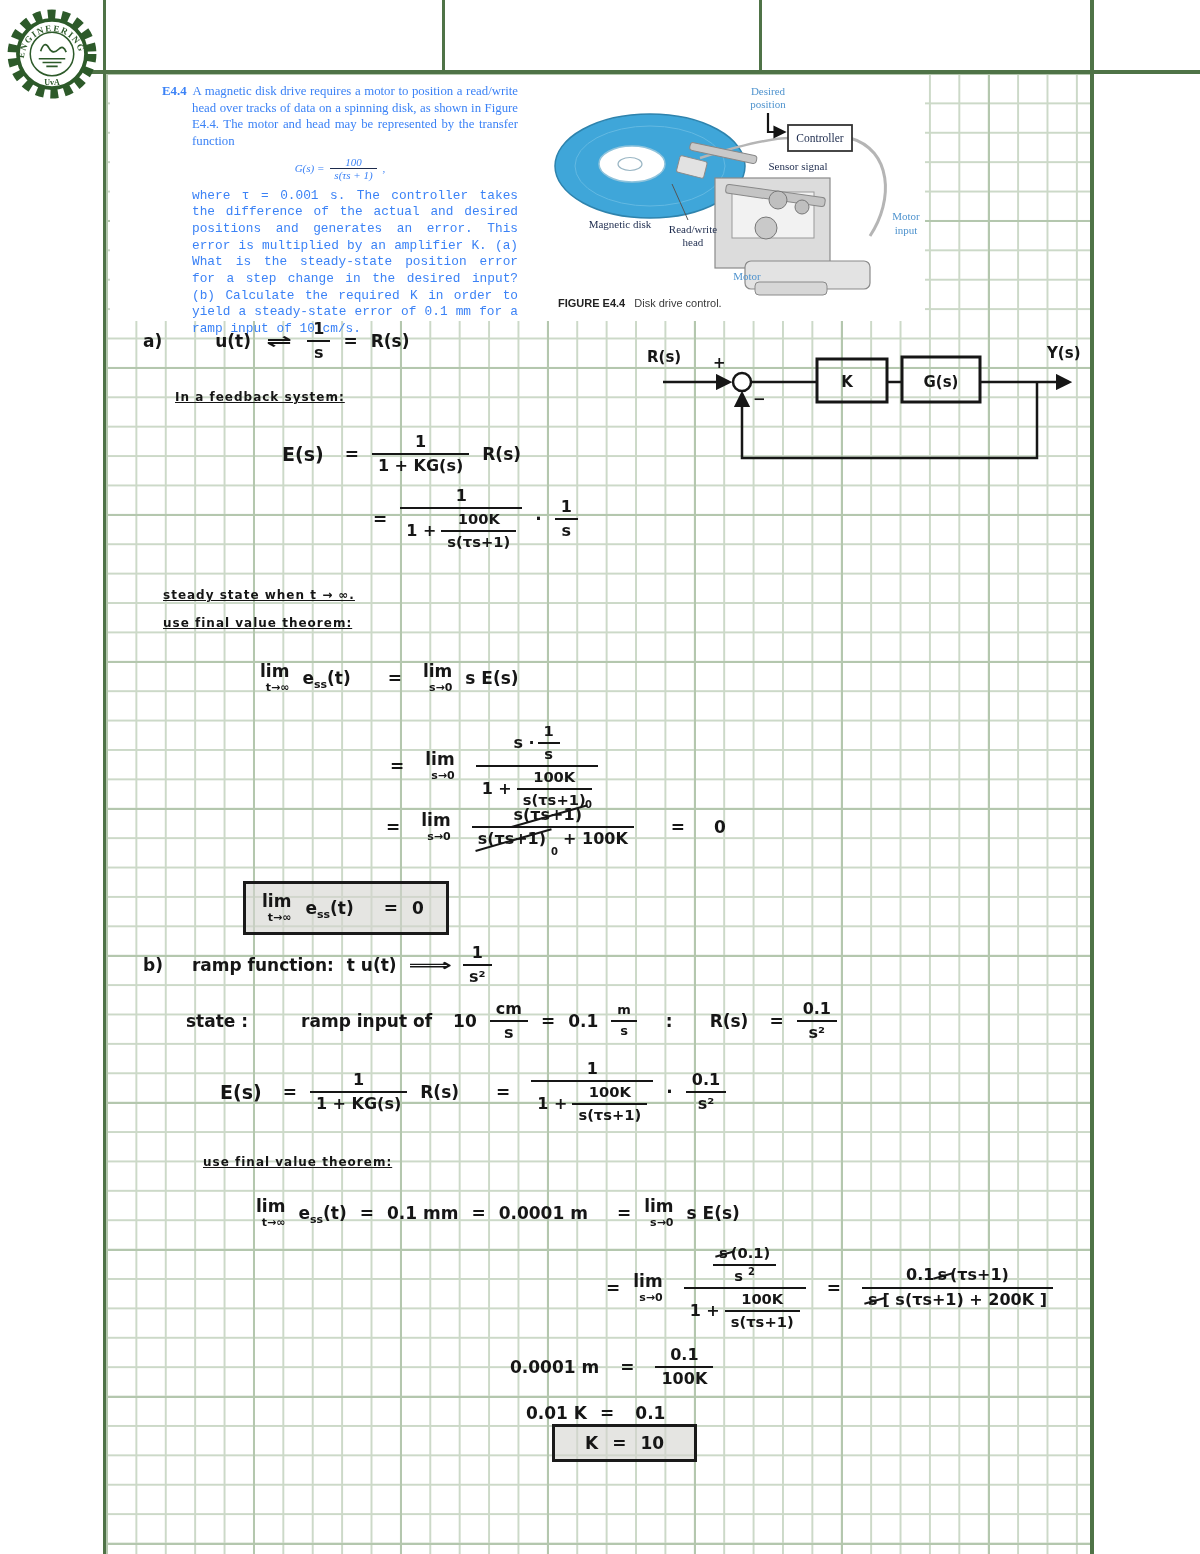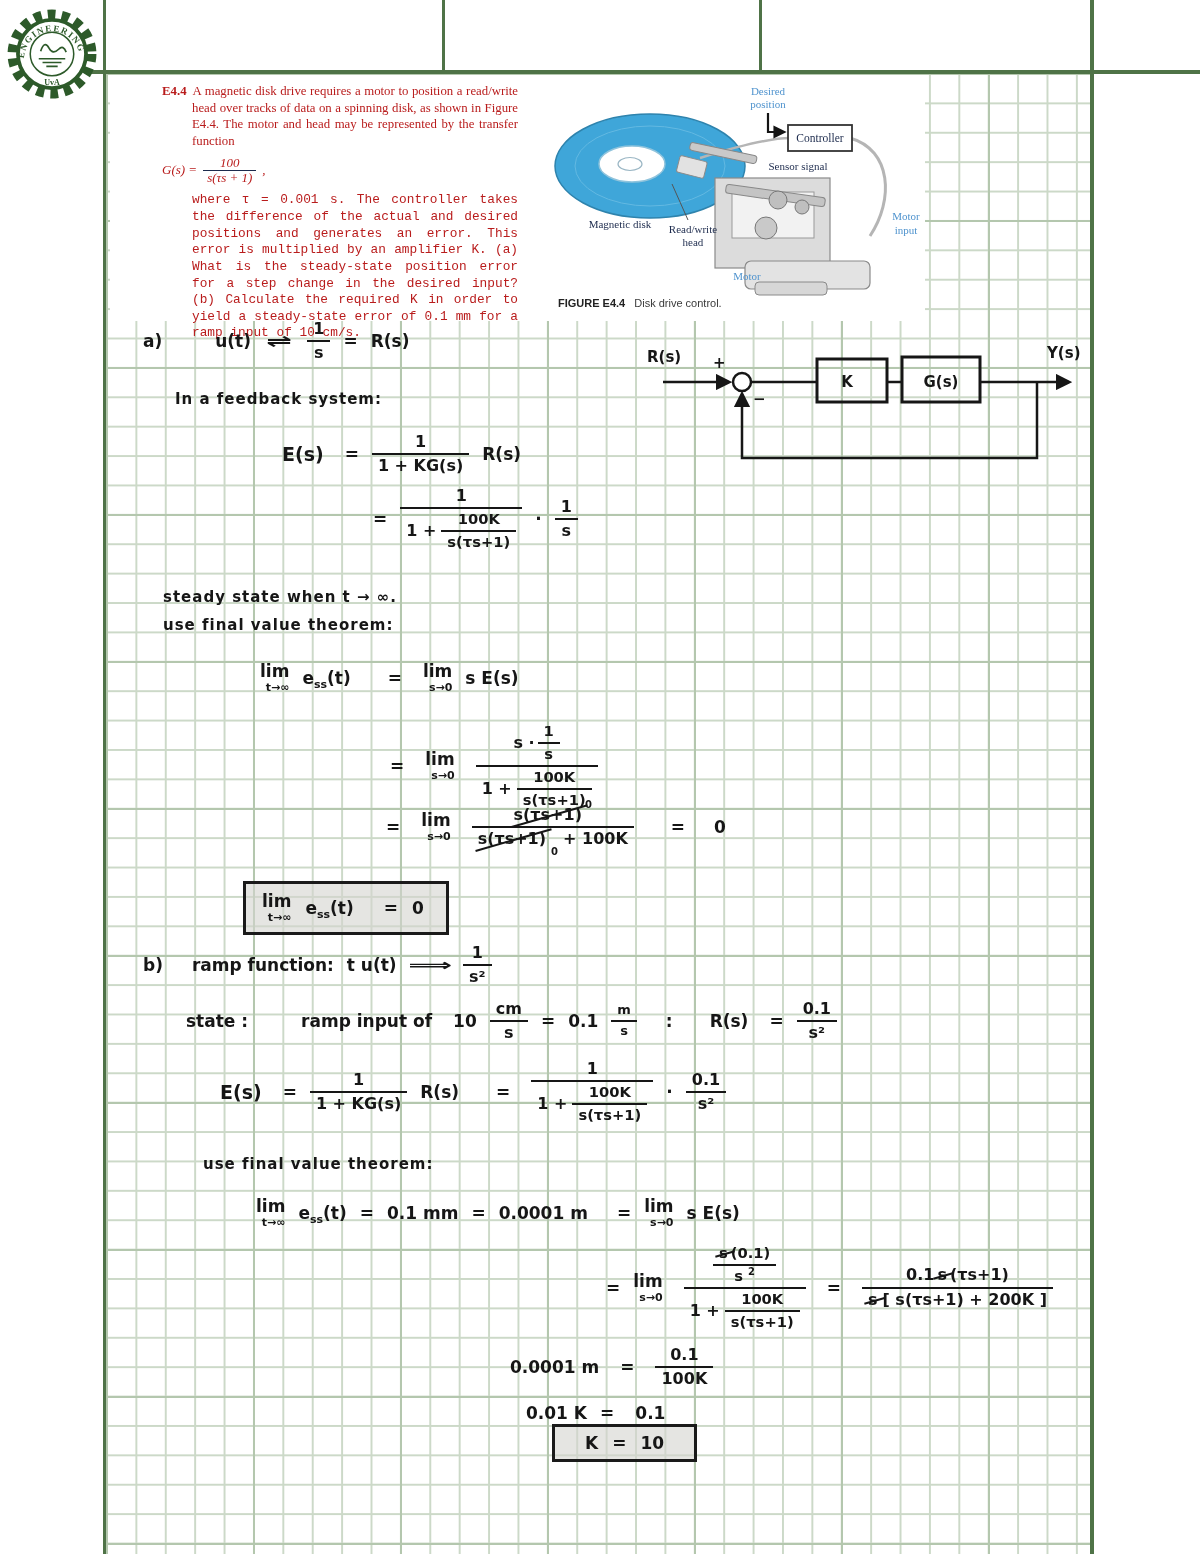--- a/index.html
+++ b/index.html
@@ -11,43 +11,43 @@
     background-image:
       linear-gradient(to right,#b4c7ae 0 2.5px,transparent 2.5px),
       linear-gradient(to bottom,#b4c7ae 0 2.5px,transparent 2.5px),
       linear-gradient(to right,#ccd9c8 0 1.5px,transparent 1.5px),
       linear-gradient(to bottom,#ccd9c8 0 1.5px,transparent 1.5px);
     background-size:147px 100%,100% 147px,29.4px 100%,100% 29.4px;}
   .vline{position:absolute;width:3px;background:#4f7347;top:0;}
   .hline{position:absolute;height:3.5px;background:#4f7347;}
   
   .problem-panel{position:absolute;left:110px;top:75px;width:815px;height:246px;background:#fff;}
-  .prob-col{position:absolute;left:52px;top:8px;width:356px;color:#b91c1c;
+  .prob-col{position:absolute;left:52px;top:8px;width:356px;color:#3b82f6;
     font-family:"Liberation Serif",serif;font-size:12.8px;line-height:1.3;text-align:justify;}
   .para1{margin:0;padding-left:30px;text-indent:-30px;}
   .pid{font-weight:bold;margin-right:6px;}
-  .pformula{margin:6px 0 6px 0;text-align:center;font-style:italic;font-size:13px;
-    display:flex;align-items:center;gap:6px;}
+  .pformula{margin:6px 0 6px 0;text-align:center;font-style:italic;font-size:11px;
+    display:flex;justify-content:center;align-items:center;gap:6px;}
   .pfrac{display:inline-flex;flex-direction:column;text-align:center;line-height:1.15;}
   .pfrac .pnum{border-bottom:1.2px solid #1d2b4d;padding:0 4px;}
   .pfrac .pden{padding:0 4px;}
   .para2{margin:0;padding-left:30px;text-indent:0;font-family:Liberation Mono, monospace;}
   
   .figure-svg{position:absolute;left:430px;top:3px;}
   .fg-blue{font:11px "Liberation Serif",serif;fill:#4f93ce;}
   .fg-dark{font:11px "Liberation Serif",serif;fill:#1d2b4d;}
   .fg-ctl{font:11.5px "Liberation Serif",serif;fill:#1d2b4d;}
   .caption{position:absolute;left:448px;top:222px;font-family:"Liberation Sans",sans-serif;
     font-size:11px;color:#3a3a3a;}
   .cap-b{font-weight:bold;color:#222;margin-right:9px;}
   
   .row{position:absolute;display:flex;align-items:center;gap:13px;
     font-family:"DejaVu Sans",sans-serif;font-weight:bold;color:#161616;font-size:17px;}
   .note{position:absolute;font-family:"DejaVu Sans",sans-serif;font-weight:bold;
-    color:#161616;font-size:15px;letter-spacing:1px;}
+    color:#161616;font-size:12px;letter-spacing:1px;text-decoration:underline;}
   .frac{display:inline-flex;flex-direction:column;align-items:stretch;line-height:1.15;font-size:16px;}
   .frac .num{display:flex;justify-content:center;align-items:center;gap:3px;
     border-bottom:2.5px solid #161616;padding:0 6px 2px;}
   .frac .den{display:flex;justify-content:center;align-items:center;gap:5px;padding:2px 6px 0;}
   .frac .frac{font-size:0.92em;}
   .lim{display:inline-flex;flex-direction:column;align-items:flex-end;line-height:1;}
   .lim .lsub{font-size:11px;margin-top:2px;}
   .ess{display:inline-flex;align-items:baseline;}
   .ssub{font-size:11px;vertical-align:sub;position:relative;top:4px;}
   .cancel{position:relative;display:inline-block;}

